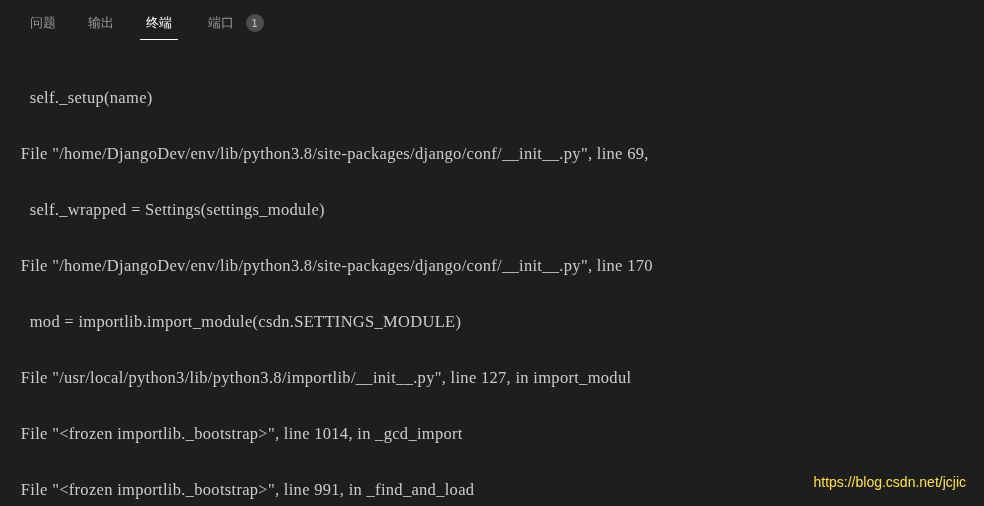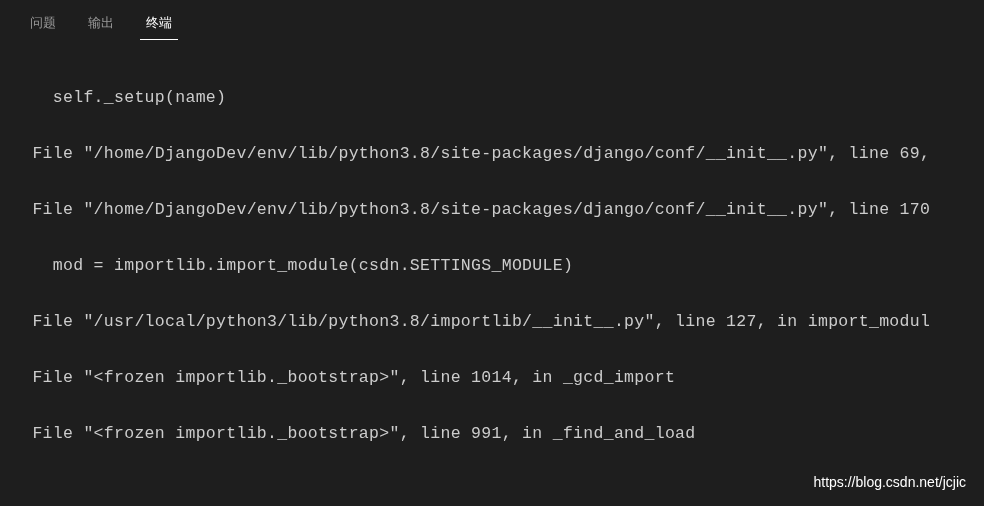--- a/index.html
+++ b/index.html
@@ -59,42 +59,48 @@
     .terminal-content {
       padding: 20px 0 0 0;
       line-height: 24px;
       font-size: 16.5px;
       white-space: pre;
       color: #cccccc;
       letter-spacing: 0.3px;
     }
     .line {
       white-space: pre;
+      font-family: Liberation Serif, serif;
     }
     .watermark {
       position: absolute;
       bottom: 12px;
       right: 14px;
-      color: #ffffff;
+      color: #fde047;
       font-size: 14px;
       font-family: sans-serif;
     }
   </style>
 </head>
 <body>
 
 <div class="tabs">
   <div class="tab">问题</div>
   <div class="tab">输出</div>
   <div class="tab active">终端</div>
+  <div class="tab">
+    <span>端口</span>
+    <span class="tab-badge">1</span>
+  </div>
 </div>
 
 <div class="terminal-content">
 <div class="line">    self._setup(name)</div>
 <div class="line">  File "/home/DjangoDev/env/lib/python3.8/site-packages/django/conf/__init__.py", line 69,</div>
+<div class="line">    self._wrapped = Settings(settings_module)</div>
 <div class="line">  File "/home/DjangoDev/env/lib/python3.8/site-packages/django/conf/__init__.py", line 170</div>
 <div class="line">    mod = importlib.import_module(csdn.SETTINGS_MODULE)</div>
 <div class="line">  File "/usr/local/python3/lib/python3.8/importlib/__init__.py", line 127, in import_modul</div>
 <div class="line">  File "&lt;frozen importlib._bootstrap&gt;", line 1014, in _gcd_import</div>
 <div class="line">  File "&lt;frozen importlib._bootstrap&gt;", line 991, in _find_and_load</div>
 
 
 
 
 

